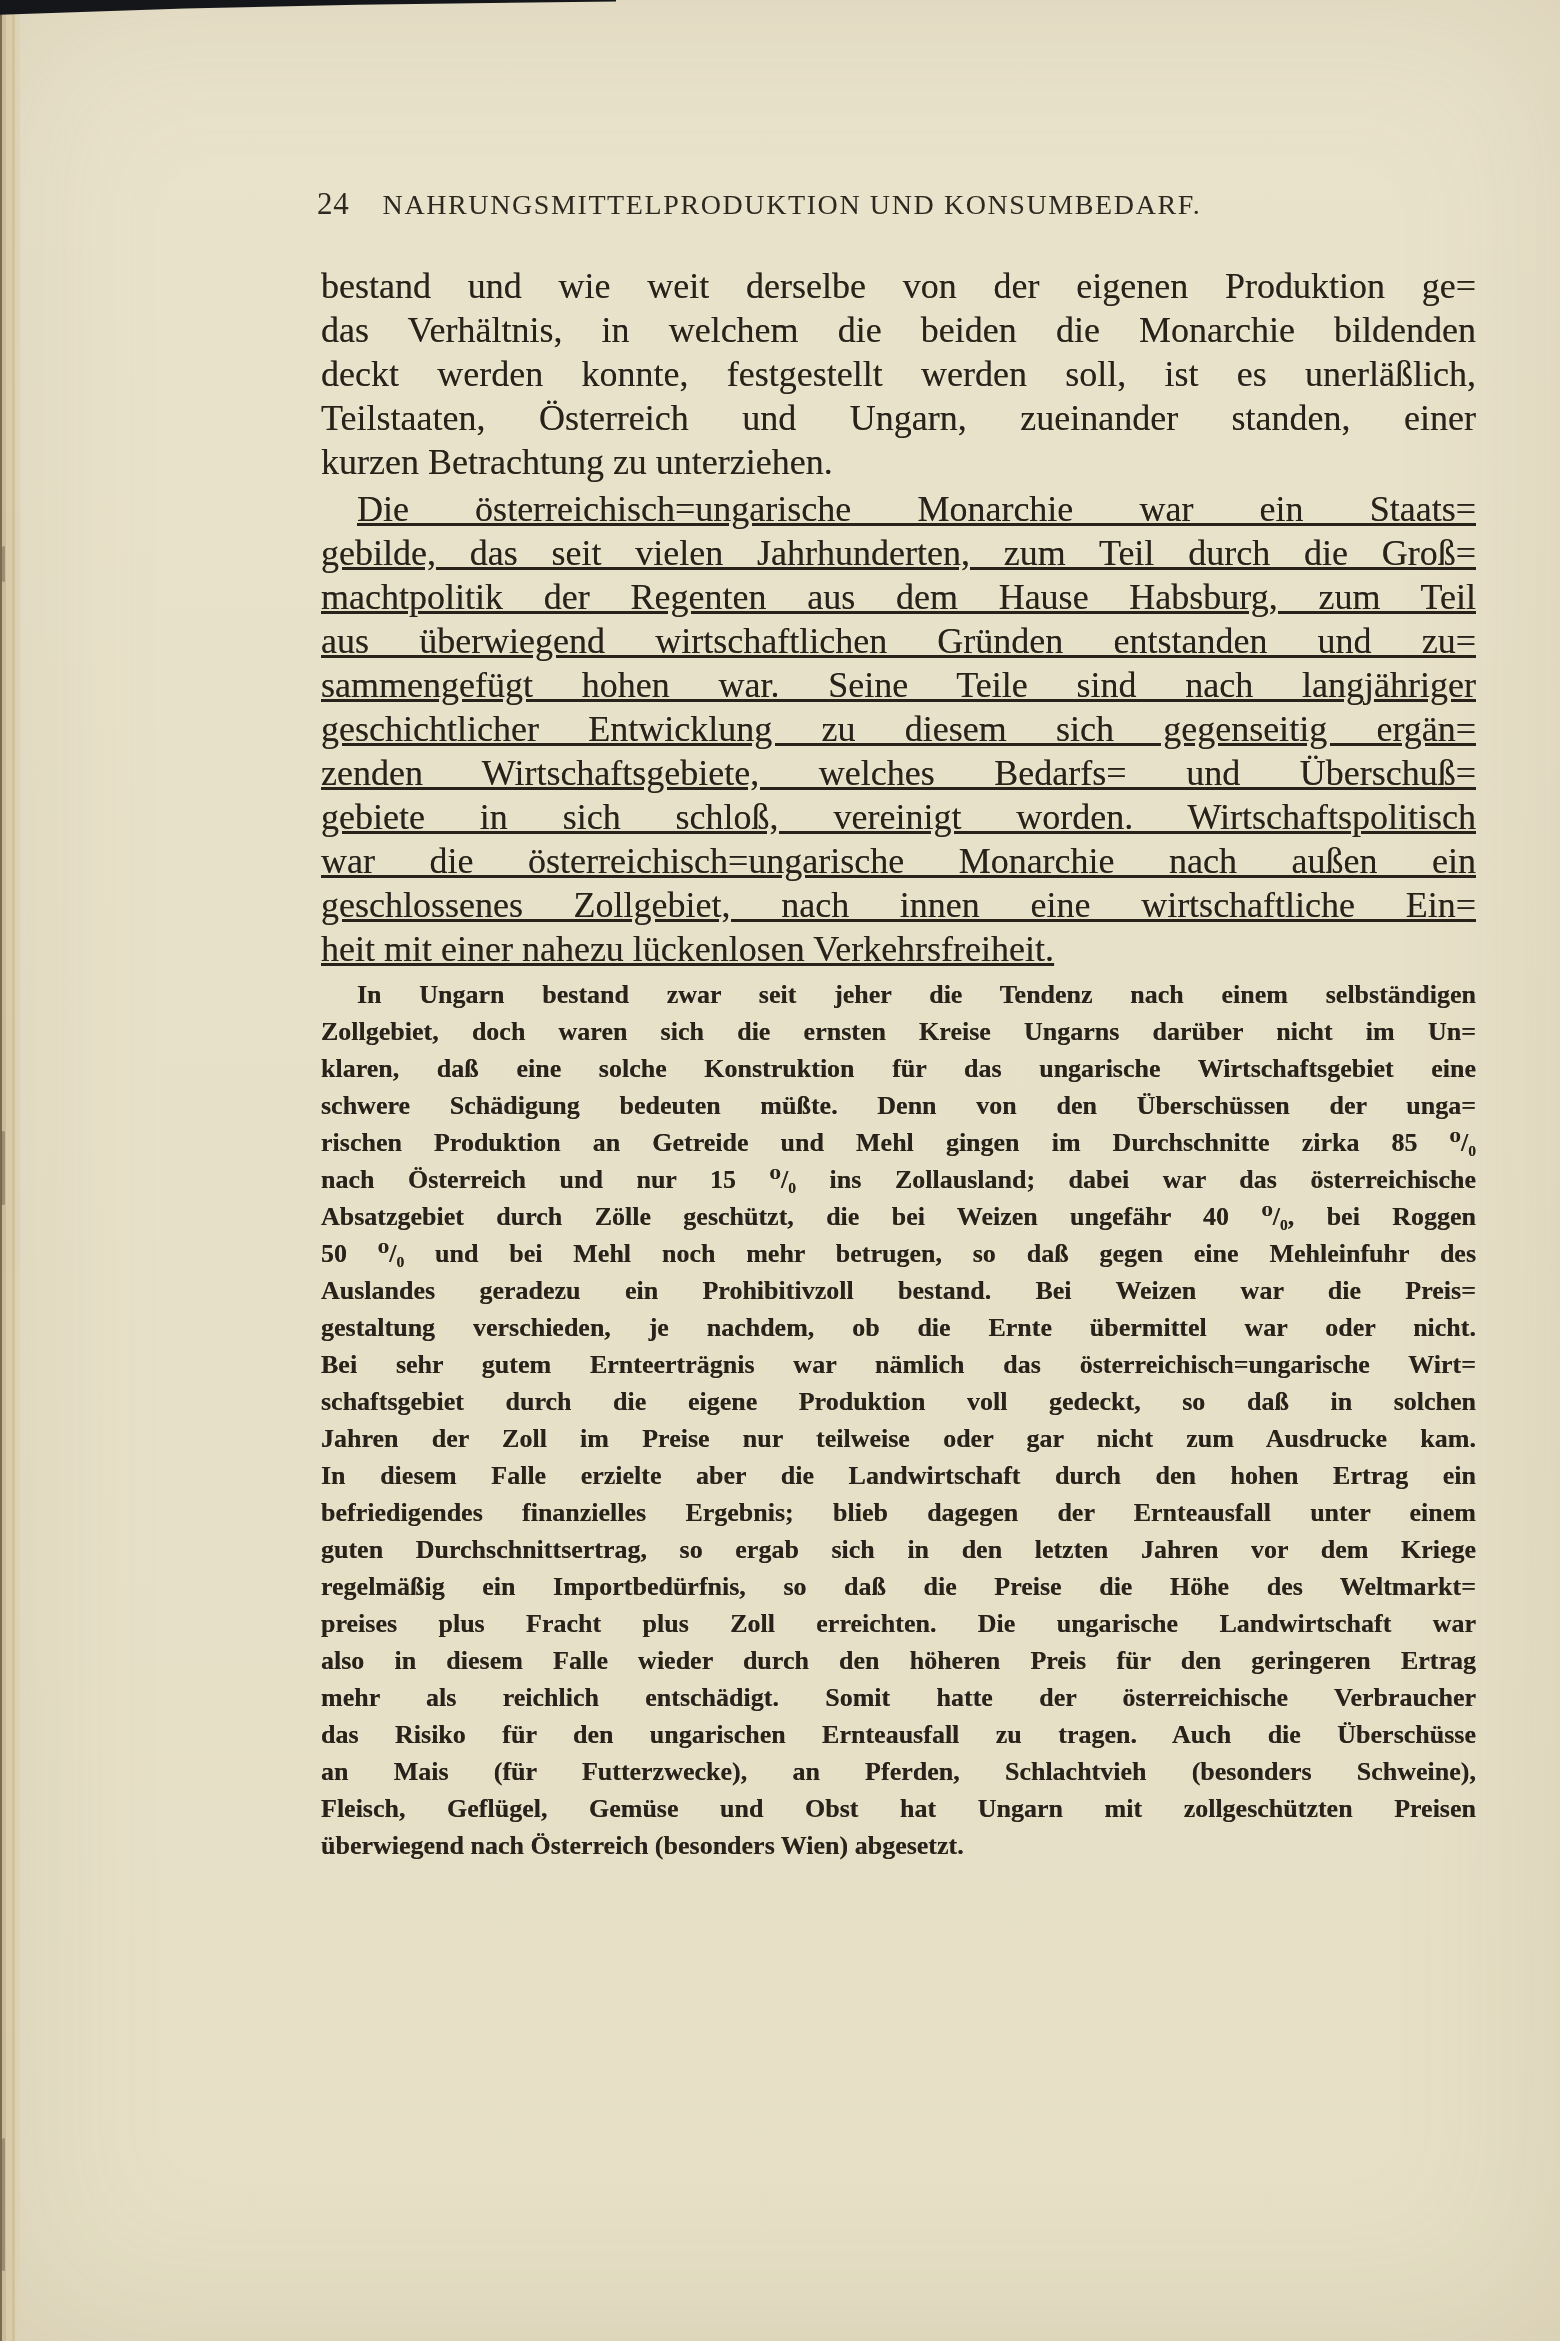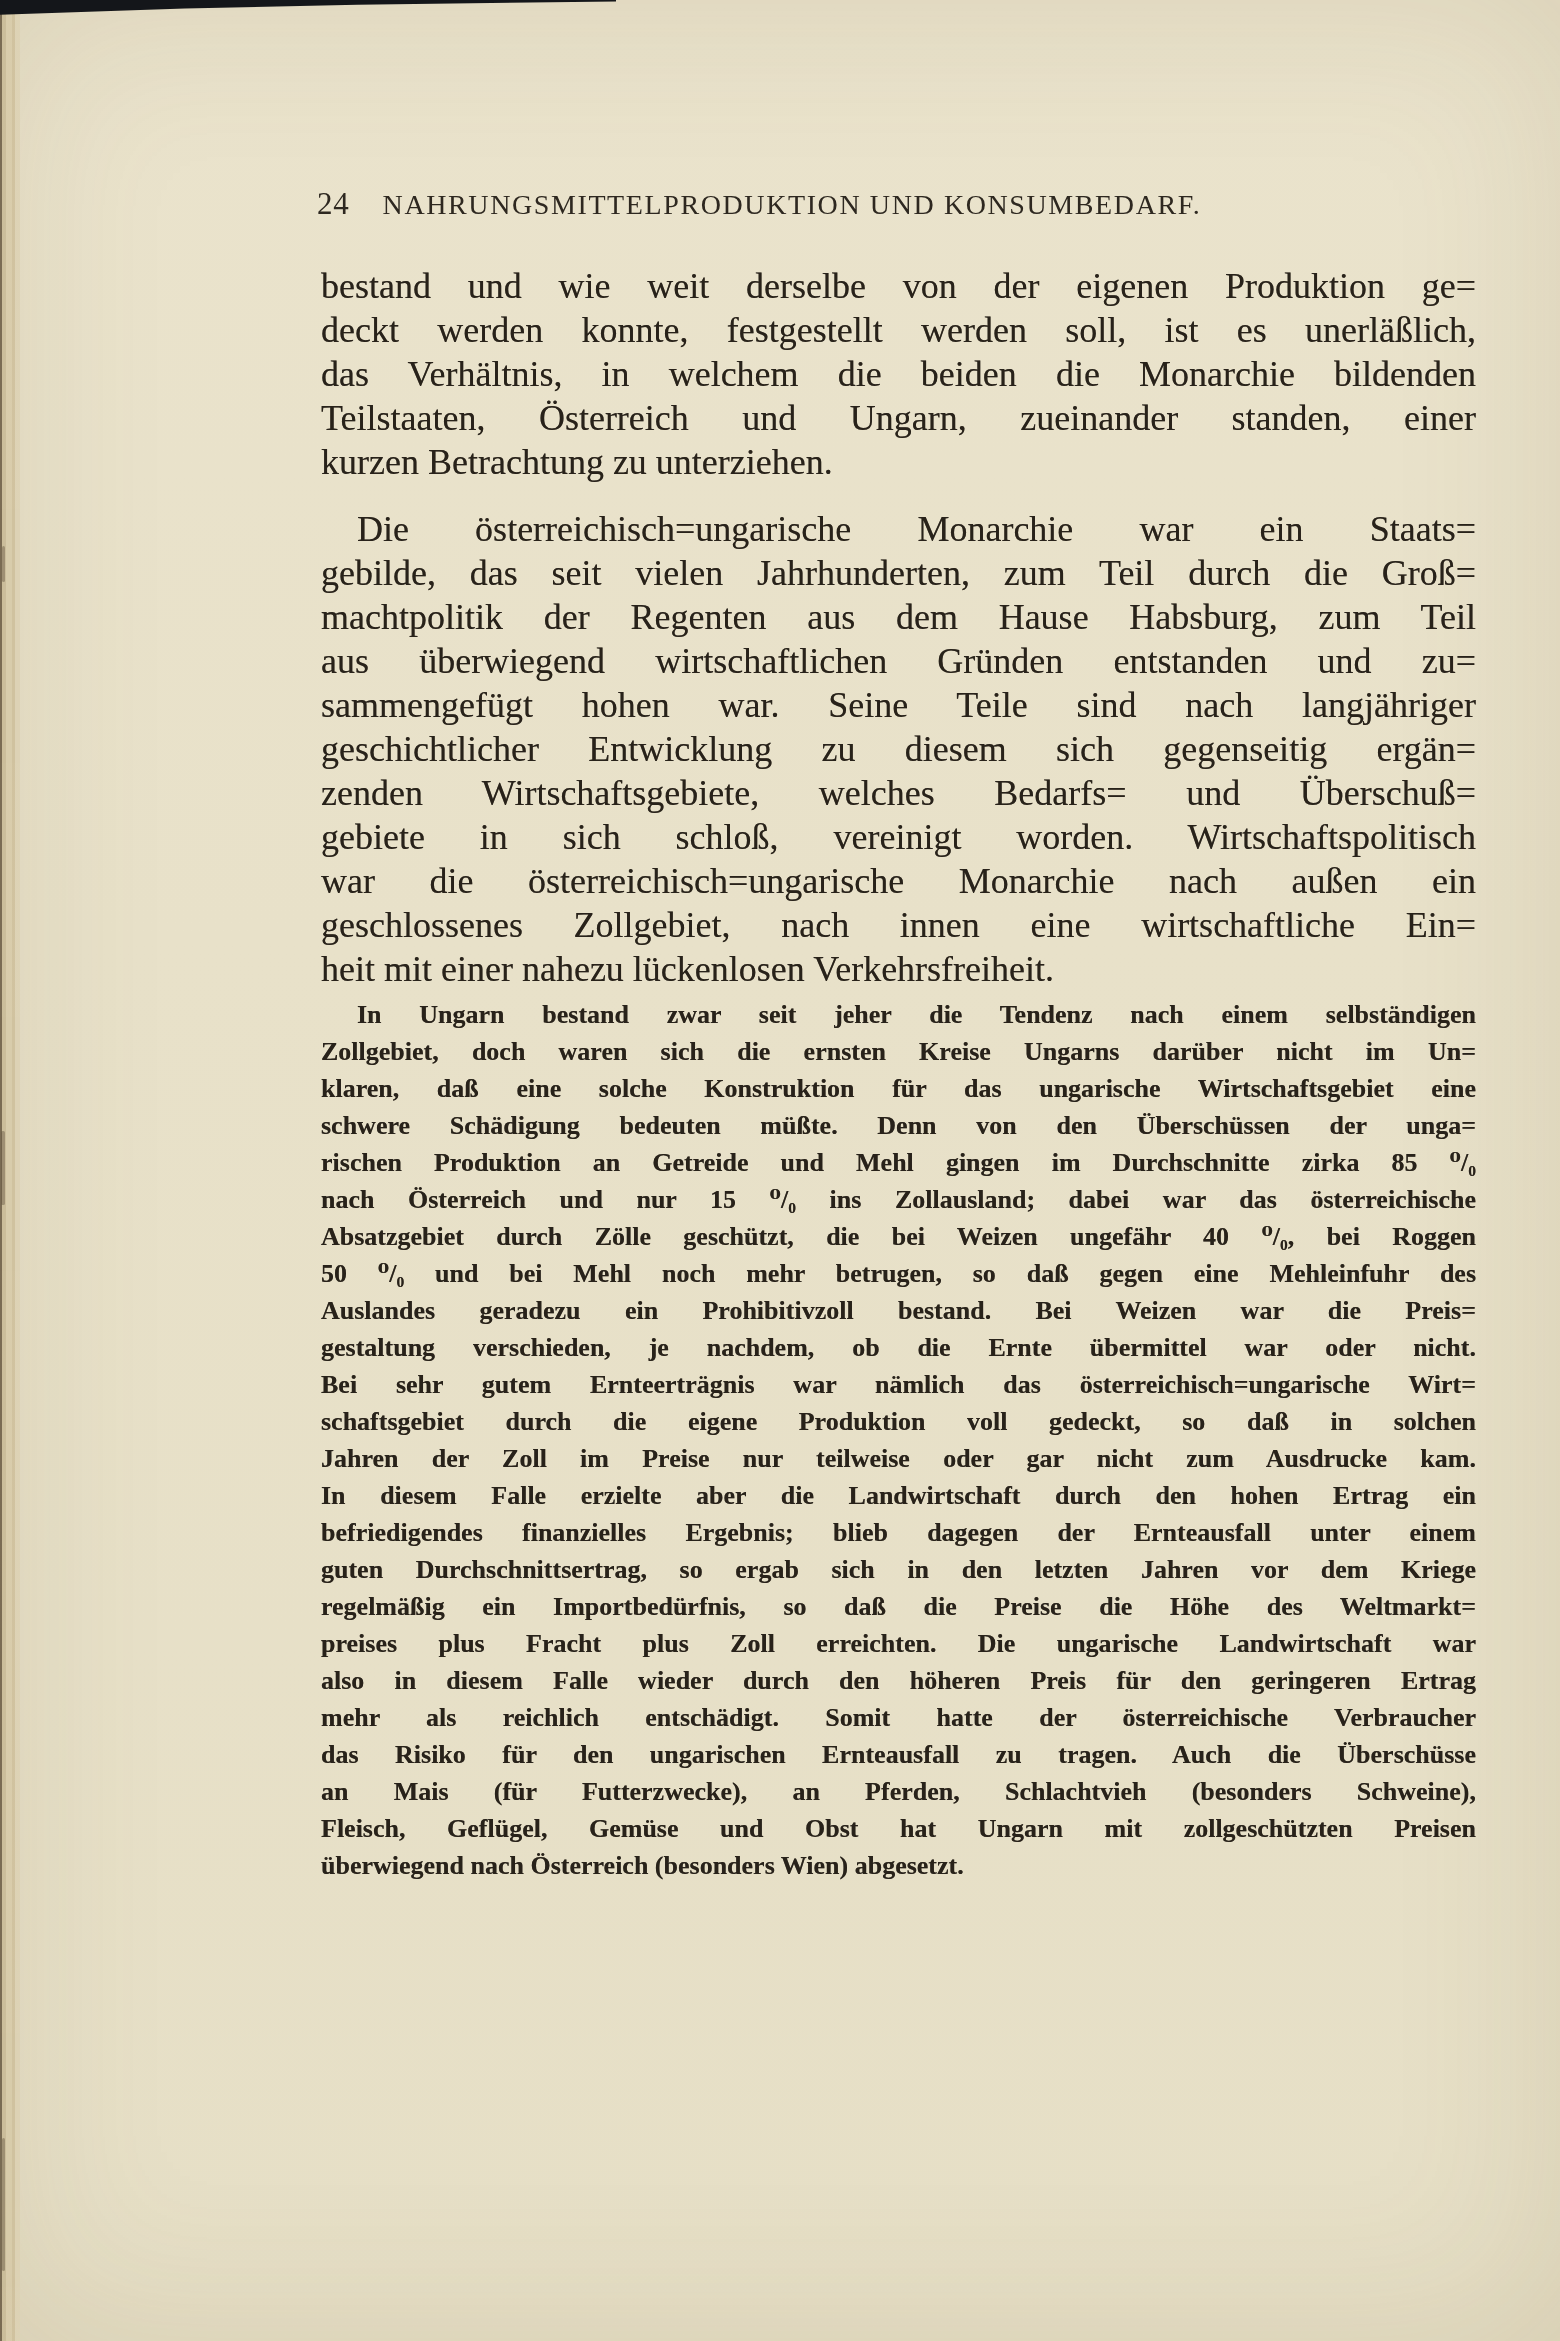--- a/index.html
+++ b/index.html
@@ -53,21 +53,21 @@
     position:absolute;left:321px;top:264px;width:1155px;
     color:#28221a;
     text-shadow:0 0 0.4px rgba(40,33,24,.55);
   }
   .para{margin:0;}
   .para .line{text-align:justify;text-align-last:justify;}
   .para .line.flush{text-align-last:left;}
   .para.indent .line:first-child{text-indent:36px;}
   .para.large{font-size:36px;line-height:44px;}
   .para.small{font-size:26px;line-height:37px;}
-  .para:nth-child(2){margin-top:23px;}
+  .para:nth-child(2){margin-top:3px;text-decoration:underline;}
   .para:nth-child(3){margin-top:4.7px;font-weight:bold;}
   .para:nth-child(4){margin-top:9.4px;}
 </style>
 </head>
 <body>
 
 <div class="page">
   <div class="left-edge">
     <span class="mark m1"></span>
     <span class="mark m2"></span>
@@ -76,22 +76,22 @@
   <div class="top-wedge"></div>
 
   <header class="running-head">
     <span class="folio">24</span>
     <span class="title">NAHRUNGSMITTELPRODUKTION UND KONSUMBEDARF.</span>
   </header>
 
   <main class="body-text">
       <div class="para large">
         <div class="line">bestand und wie weit derselbe von der eigenen Produktion ge=</div>
+        <div class="line">das Verhältnis, in welchem die beiden die Monarchie bildenden</div>
         <div class="line">deckt werden konnte, festgestellt werden soll, ist es unerläßlich,</div>
-        <div class="line">das Verhältnis, in welchem die beiden die Monarchie bildenden</div>
         <div class="line">Teilstaaten, Österreich und Ungarn, zueinander standen, einer</div>
         <div class="line flush">kurzen Betrachtung zu unterziehen.</div>
       </div>
       <div class="para large indent">
         <div class="line">Die österreichisch=ungarische Monarchie war ein Staats=</div>
         <div class="line">gebilde, das seit vielen Jahrhunderten, zum Teil durch die Groß=</div>
         <div class="line">machtpolitik der Regenten aus dem Hause Habsburg, zum Teil</div>
         <div class="line">aus überwiegend wirtschaftlichen Gründen entstanden und zu=</div>
         <div class="line">sammengefügt hohen war. Seine Teile sind nach langjähriger</div>
         <div class="line">geschichtlicher Entwicklung zu diesem sich gegenseitig ergän=</div>

